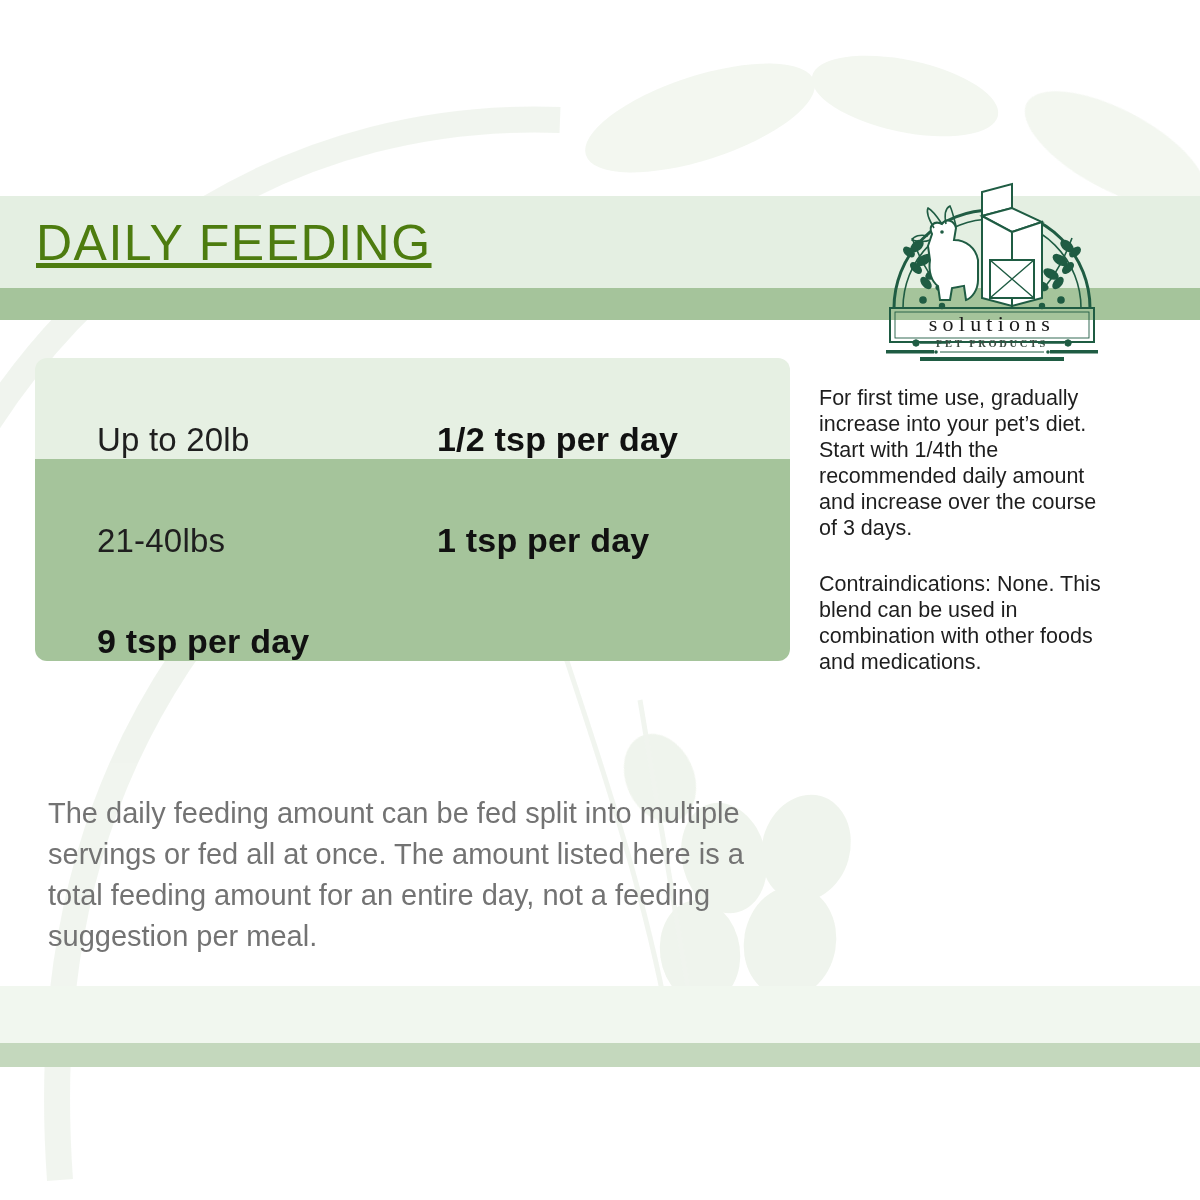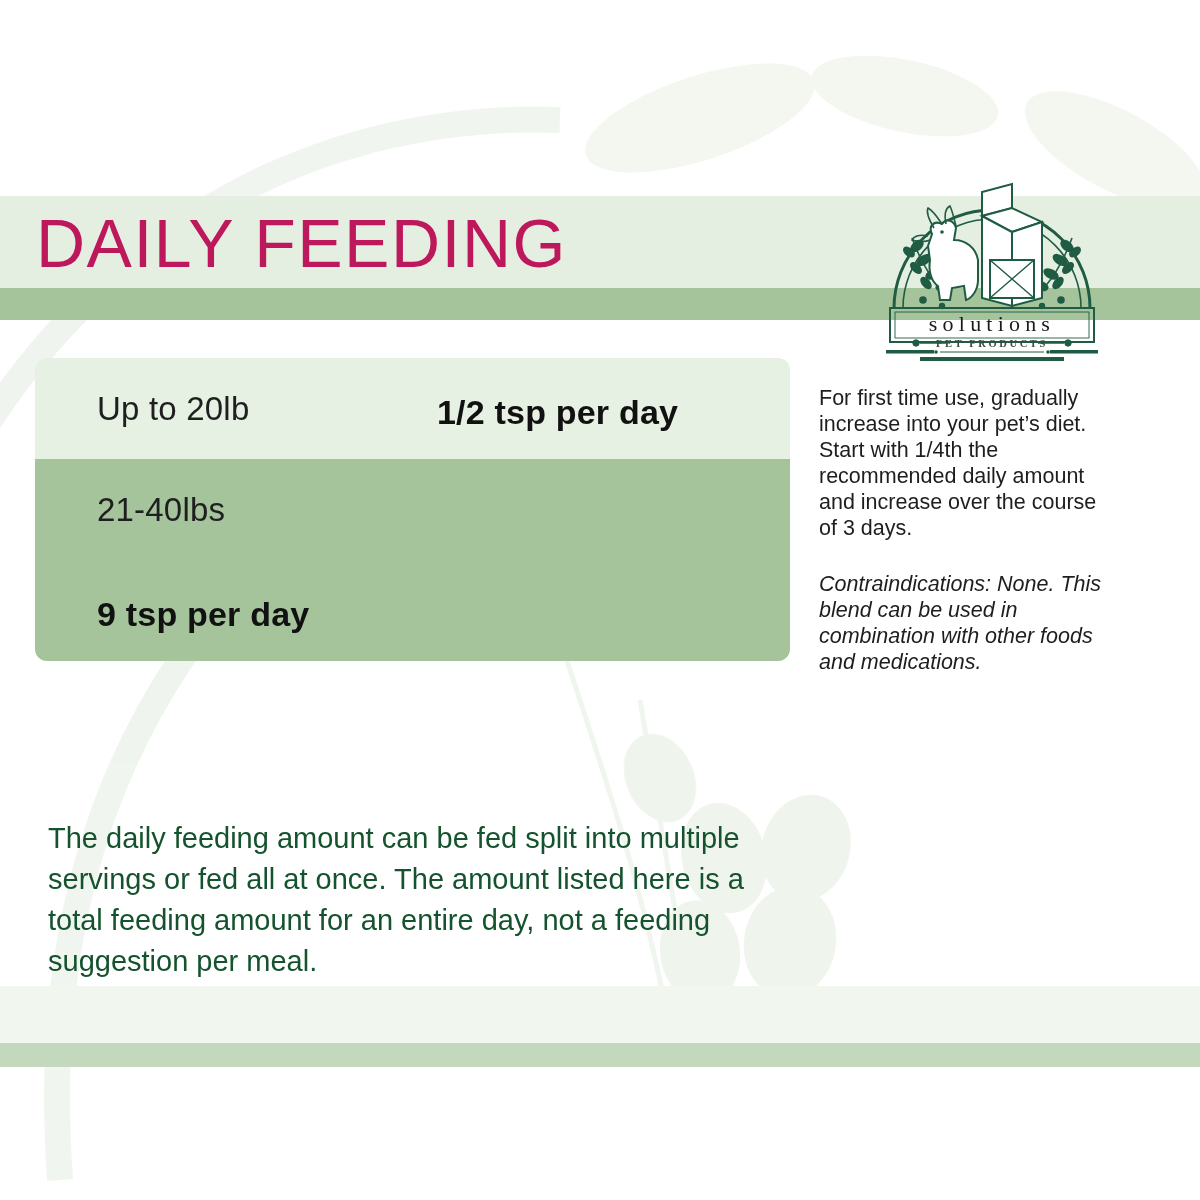--- a/index.html
+++ b/index.html
@@ -35,27 +35,28 @@
   .band-header-mid {
     position: absolute;
     left: 0; top: 288px;
     width: 1200px; height: 32px;
     background: #a5c49b;
     z-index: 1;
   }
   .page-title {
     position: absolute;
     left: 36px; top: 205px;
-    font-size: 68px;
+    font-size: 50px;
     font-weight: 300;
     letter-spacing: 1.5px;
-    color: #be185d;
+    color: #4d7c0f;
     z-index: 3;
     line-height: 76px;
     white-space: nowrap;
+    text-decoration: underline;
   }
 
   
   .band-footer-light {
     position: absolute;
     left: 0; top: 986px;
     width: 1200px; height: 57px;
     background: #f1f7ef;
     z-index: 1;
   }
@@ -80,21 +81,21 @@
   .feeding-table {
     position: absolute;
     left: 35px; top: 358px;
     width: 755px;
     border-radius: 12px;
     overflow: hidden;
     z-index: 3;
   }
   .feeding-row {
     display: flex;
-    align-items: center;
+    align-items: flex-end;
     height: 101px;
     padding: 0 0 0 62px;
     box-sizing: border-box;
   }
   .feeding-row.light { background: #e6f0e3; }
   .feeding-row.dark  { background: #a5c49b; }
   .row-weight {
     width: 340px;
     flex: 0 0 340px;
     font-size: 33px;
@@ -117,30 +118,30 @@
     width: 300px;
     z-index: 3;
   }
   .side-note {
     font-size: 21.5px;
     line-height: 26px;
     color: #1e1e1e;
     font-weight: 400;
     margin: 0 0 30px 0;
   }
-  .side-note:last-child { margin-bottom: 16px; font-style: italic; }
+  .side-note:last-child { margin-bottom: 16px; }
 
   
   .bottom-note {
     position: absolute;
-    left: 48px; top: 818px;
+    left: 48px; top: 793px;
     width: 720px;
     font-size: 29px;
     line-height: 41px;
-    color: #14532d;
+    color: #737373;
     font-weight: 400;
     z-index: 3;
   }
 </style>
 </head>
 <body>
 
 <div class="page">
 
   <div class="watermark">
@@ -246,20 +247,21 @@
     </svg>
   </div>
 
   <div class="feeding-table">
     <div class="feeding-row light">
       <div class="row-weight">Up to 20lb</div>
       <div class="row-amount">1/2 tsp per day</div>
     </div>
     <div class="feeding-row dark">
       <div class="row-weight">21-40lbs</div>
+      <div class="row-amount">1 tsp per day</div>
     </div>
     <div class="feeding-row dark">
       <div class="row-amount">9 tsp per day</div>
     </div>
   </div>
 
   <div class="side-notes">
     <p class="side-note">For first time use, gradually increase into your pet’s diet. Start with 1/4th the recommended daily amount and increase over the course of 3 days.</p>
     <p class="side-note">Contraindications: None. This blend can be used in combination with other foods and medications.</p>
   </div>

